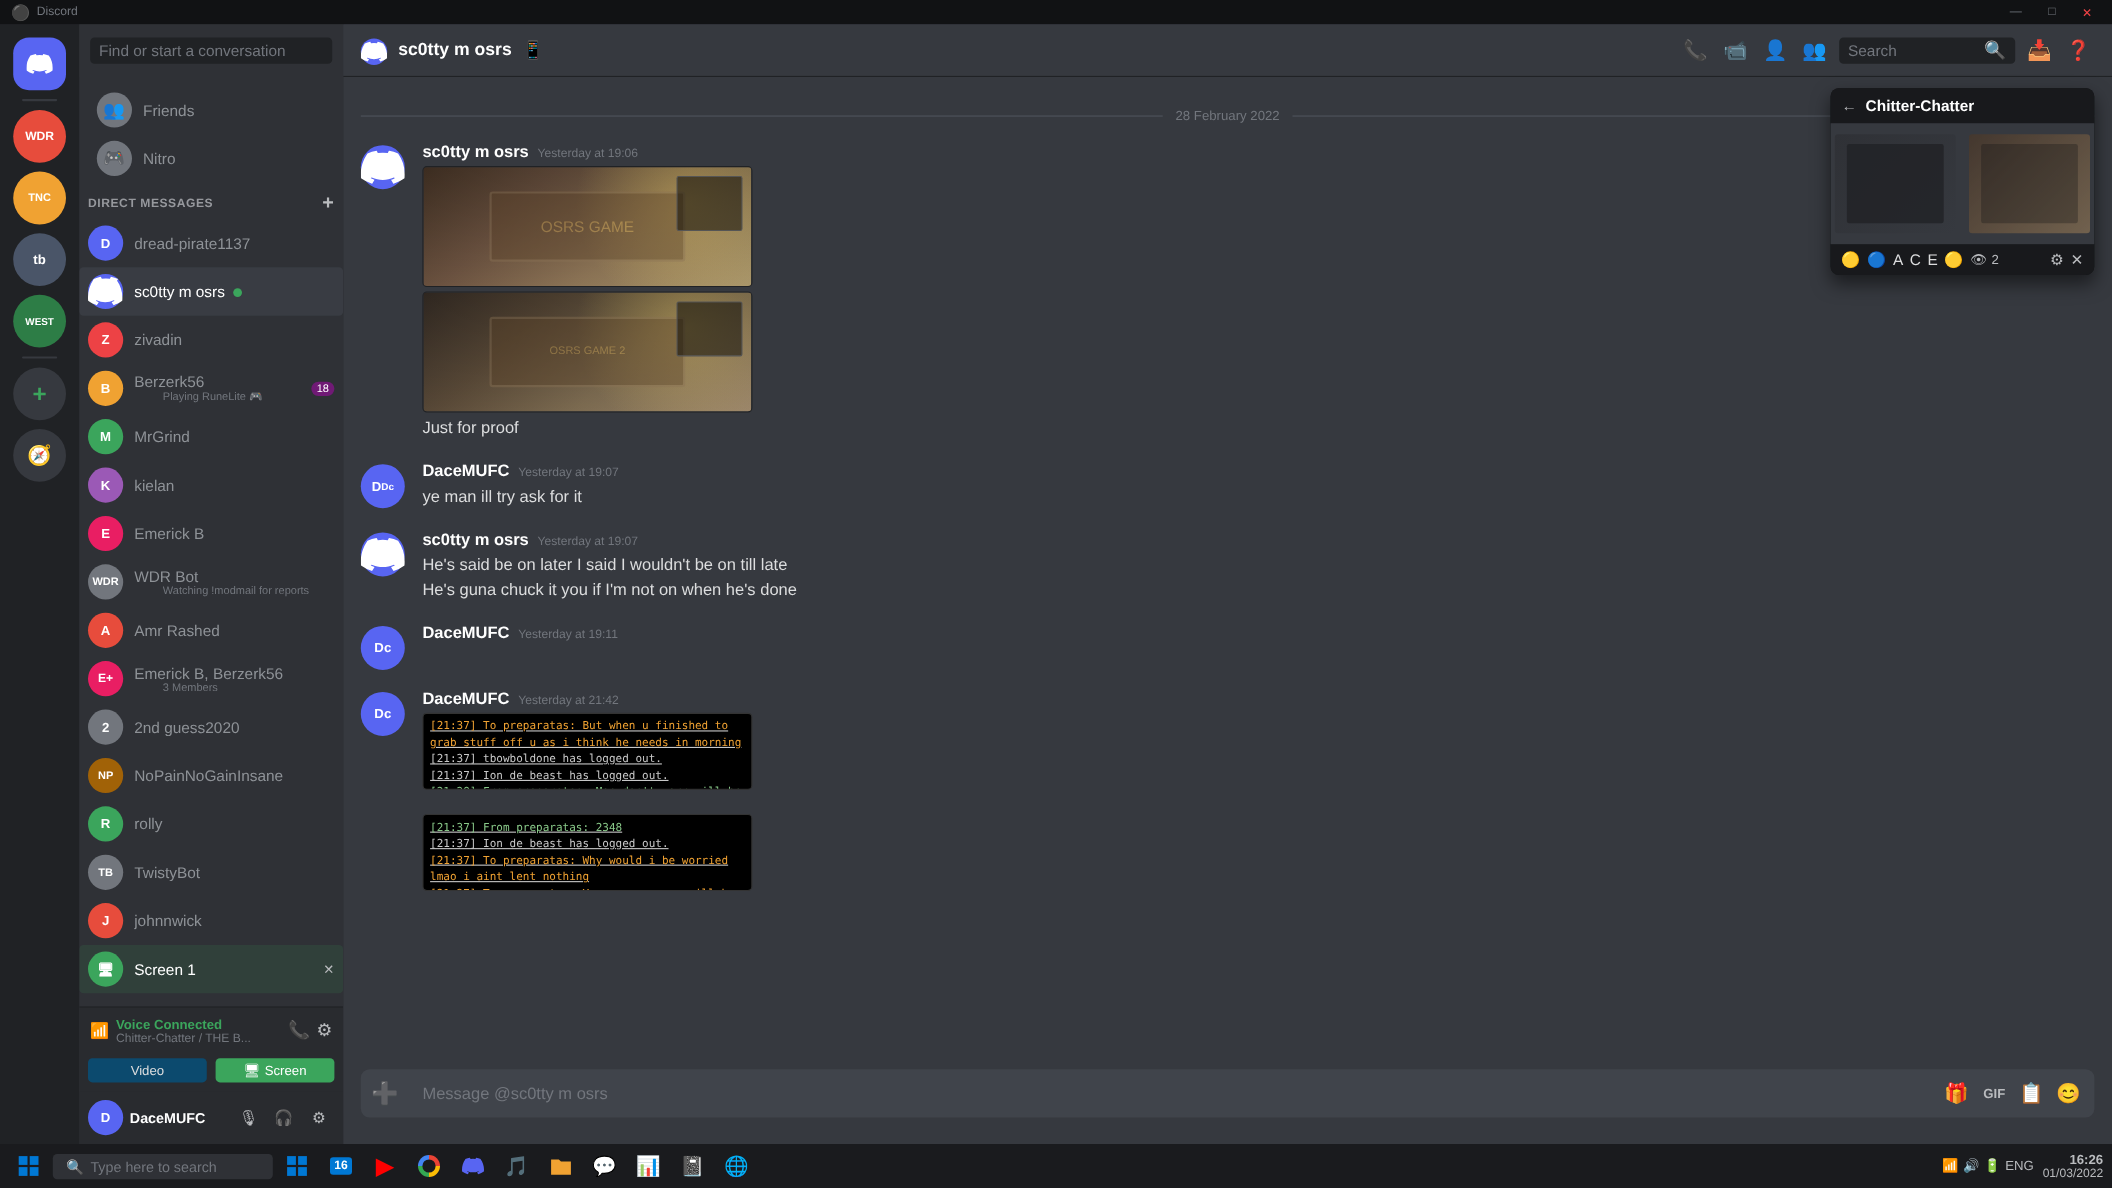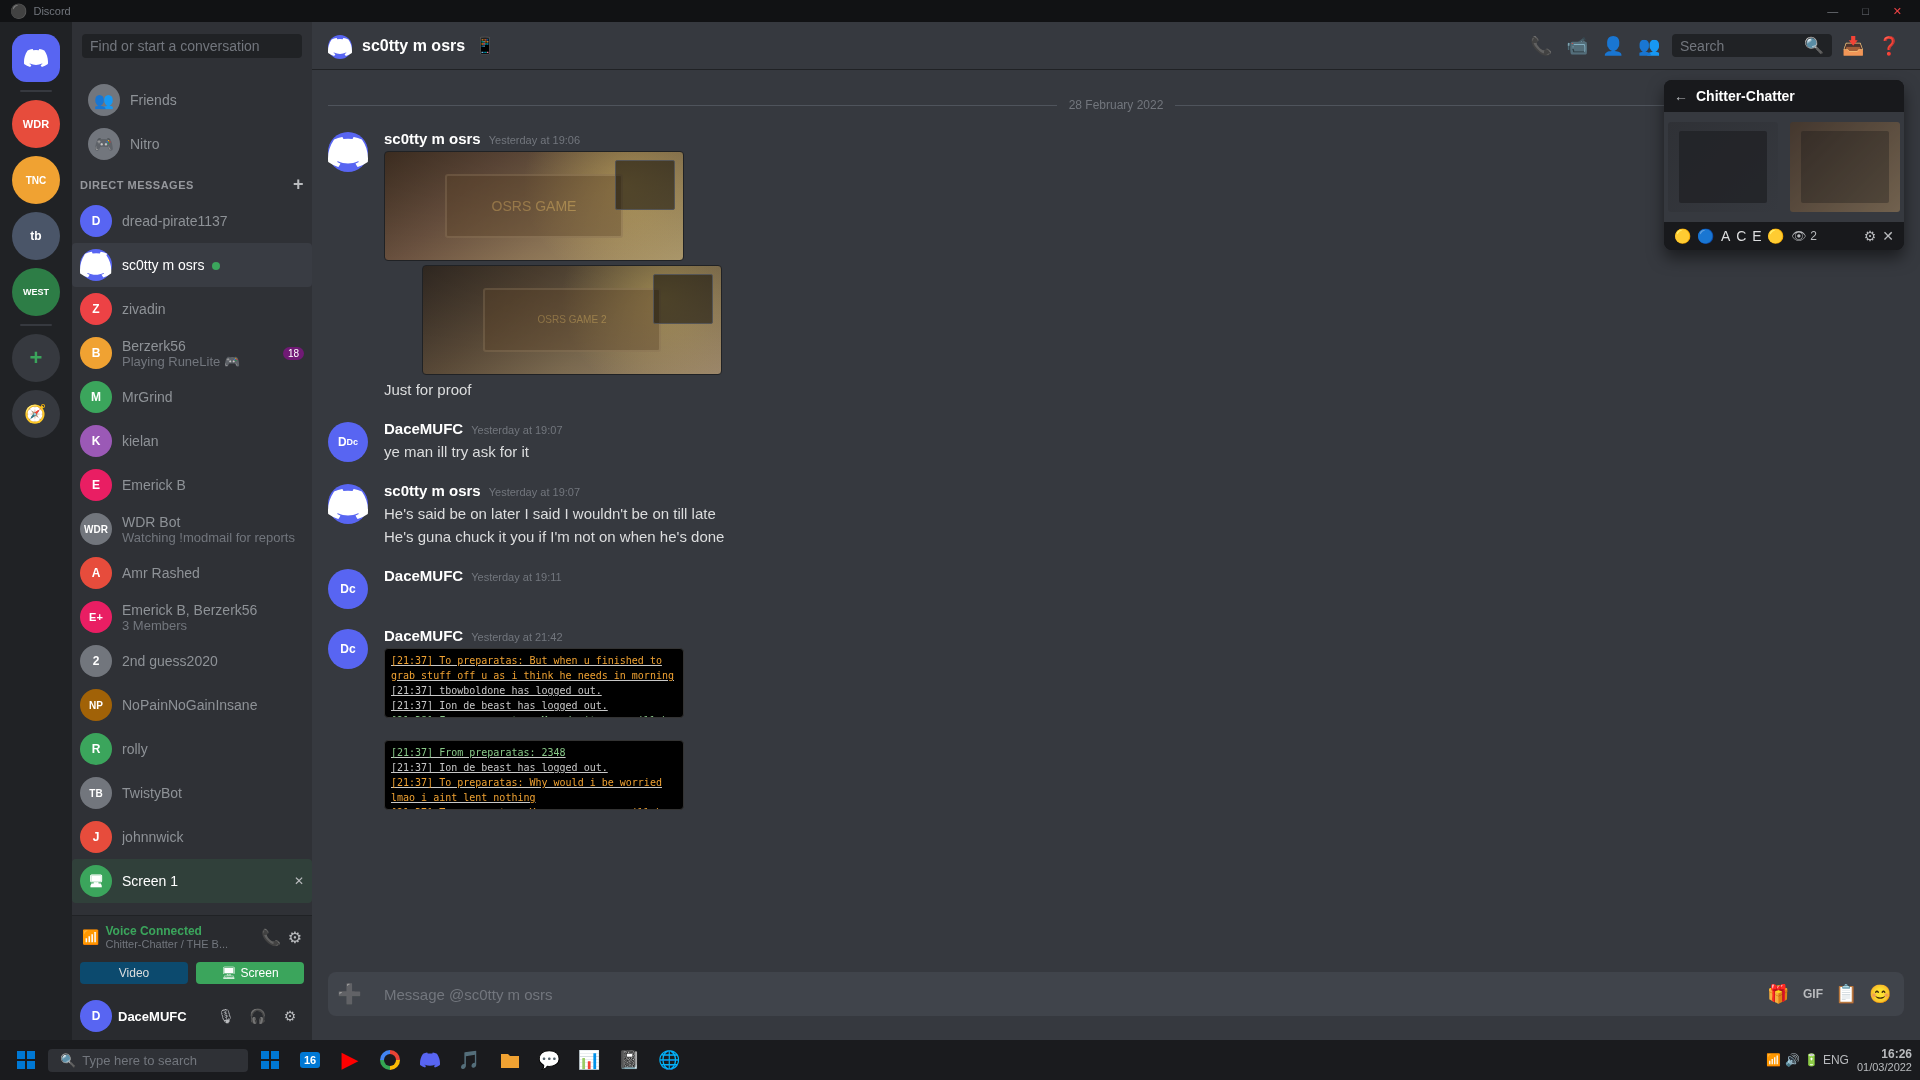--- a/index.html
+++ b/index.html
@@ -135,21 +135,21 @@
       height: 32px;
       border-radius: 50%;
       display: flex;
       align-items: center;
       justify-content: center;
       font-size: 14px;
       flex-shrink: 0;
     }
     .sidebar-item .item-text { flex: 1; overflow: hidden; }
     .sidebar-item .item-name { font-weight: 500; white-space: nowrap; overflow: hidden; text-overflow: ellipsis; }
-    .sidebar-item .item-status { font-size: 13px; color: #72767d; white-space: nowrap; overflow: hidden; text-overflow: ellipsis; }
+    .sidebar-item .item-status { font-size: 10px; color: #72767d; white-space: nowrap; overflow: hidden; text-overflow: ellipsis; margin-left: 26px; }
     .sidebar-item .badge-count {
       background: #701a75;
       color: #fff;
       font-size: 10px;
       font-weight: 400;
       border-radius: 10px;
       padding: 1px 5px;
       flex-shrink: 0;
     }
 
@@ -798,21 +798,21 @@
             <span class="msg-timestamp">Yesterday at 19:06</span>
           </div>
 
           <div class="game-screenshot" style="height:110px;">
             <div style="position:absolute; inset:0; display:flex; align-items:center; justify-content:center; opacity:0.4;">
               <div style="width:60%; height:60%; border:2px solid #8b7355; background:#5a4228; border-radius:3px; display:flex; align-items:center; justify-content:center; color:#d4a853; font-size:14px;">OSRS GAME</div>
             </div>
             <div style="position:absolute; top:8px; right:8px; width:60px; height:50px; background:rgba(0,0,0,0.5); border:1px solid #555; border-radius:2px;"></div>
           </div>
 
-          <div class="game-screenshot game-screenshot-2" style="height:110px; margin-top:4px;margin-left:38px;">
+          <div class="game-screenshot game-screenshot-2" style="height:110px; margin-top:4px;">
             <div style="position:absolute; inset:0; display:flex; align-items:center; justify-content:center; opacity:0.4;">
               <div style="width:60%; height:60%; border:2px solid #8b7355; background:#5a4228; border-radius:3px; display:flex; align-items:center; justify-content:center; color:#d4a853; font-size:10px;">OSRS GAME 2</div>
             </div>
             <div style="position:absolute; top:8px; right:8px; width:60px; height:50px; background:rgba(0,0,0,0.5); border:1px solid #555; border-radius:2px;"></div>
           </div>
           <div class="msg-text" style="margin-top:4px;">Just for proof</div>
         </div>
       </div>
 
       <div class="message-group">

